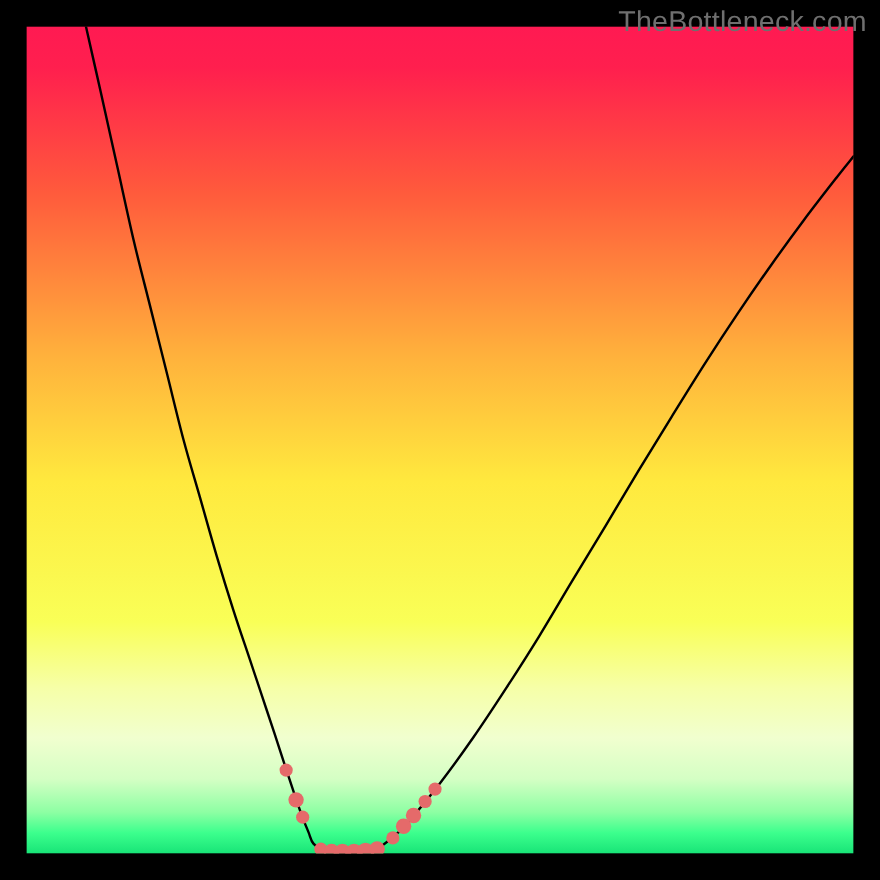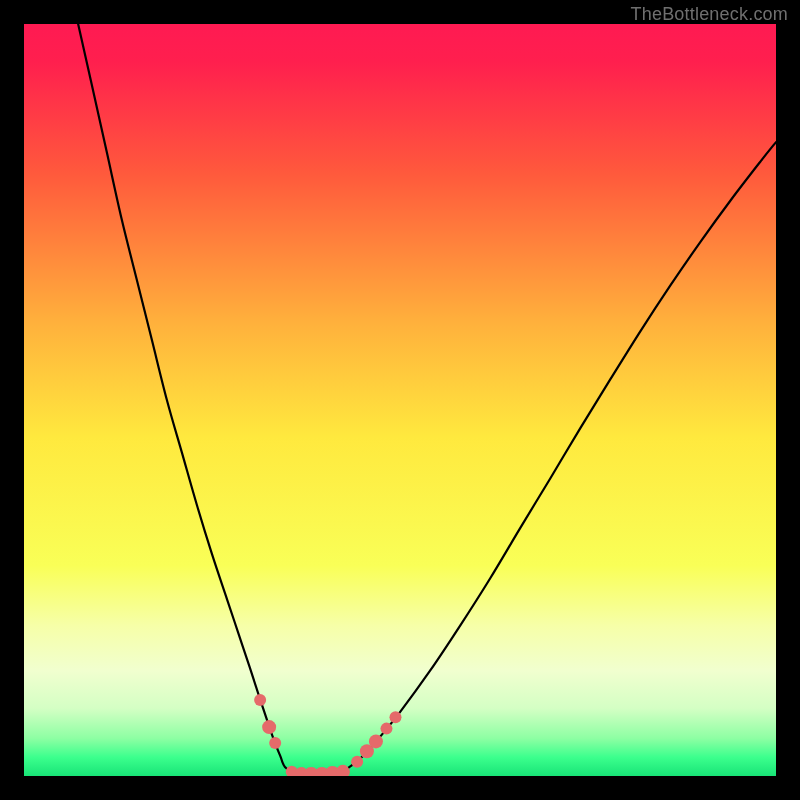--- a/index.html
+++ b/index.html
@@ -24,21 +24,21 @@
     left: 0;
     top: 0;
     width: 752px;
     height: 752px;
   }
   .watermark {
     position: absolute;
     top: 4px;
     right: 12px;
     color: #6f6f6f;
-    font-size: 18px;
+    font-size: 26px;
     font-weight: 500;
     letter-spacing: 0.2px;
     font-family: Arial, Helvetica, sans-serif;
   }
   svg {
     display: block;
   }
 </style>
 </head>
 <body>

